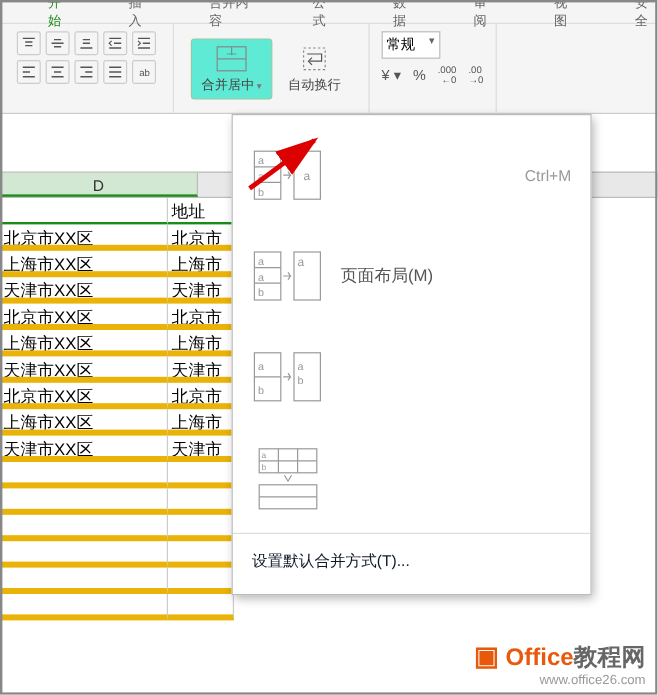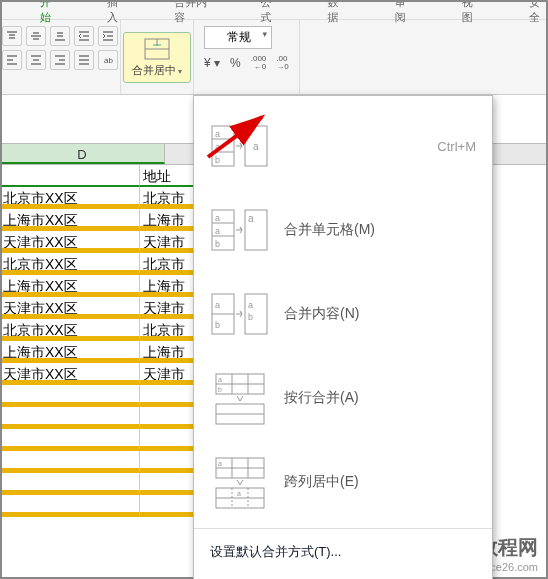--- a/index.html
+++ b/index.html
@@ -3,33 +3,33 @@
 <meta charset="utf-8">
 <style>
 * { box-sizing: border-box; margin: 0; padding: 0; font-family: "Microsoft YaHei", sans-serif; }
 body { width: 548px; height: 579px; background: #fff; overflow: hidden; position: relative; }
 
 .ribbon-tabs { display: flex; height: 20px; background: #f5f5f5; font-size: 11px; color: #666; align-items: center; gap: 28px; padding-left: 20px; border-bottom: 1px solid #ddd; }
 .ribbon-tabs .tab { cursor: pointer; margin-left: 20px; }
 .ribbon-tabs .tab.active { color: #1a8c1a; }
 
 .toolbar { display: flex; height: 75px; background: #f5f5f5; border-bottom: 1px solid #ccc; }
-.group { border-right: 1px solid #ddd; padding: 6px 2px; display: flex; flex-direction: column; }
+.group { border-right: 1px solid #ddd; padding: 6px 14px; display: flex; flex-direction: column; }
 .align-grid { display: grid; grid-template-columns: repeat(5, 20px); grid-template-rows: 20px 20px; gap: 4px; }
 .align-btn { width: 20px; height: 20px; border: 1px solid #ccc; border-radius: 2px; display: flex; align-items: center; justify-content: center; font-size: 10px; cursor: pointer; }
 .align-btn svg line { stroke: #555; stroke-width: 1.2; }
 
 .big-btn { display: flex; flex-direction: column; align-items: center; justify-content: center; padding: 4px 8px; border: 1px solid transparent; border-radius: 3px; font-size: 11px; color: #444; cursor: pointer; }
 .big-btn svg { margin-bottom: 2px; }
 .big-btn .drop { font-size: 8px; color: #777; margin-left: 2px; }
-.merge-btn { background: #fef9c3; border-color: #9cc8a0; }
+.merge-btn { background: #5eead4; border-color: #9cc8a0; }
 
 .fmt-group { padding: 6px 10px; }
 .fmt-top { display: flex; align-items: center; font-size: 12px; gap: 6px; margin-bottom: 6px; }
-.combo { background: #fff; border: 1px solid #bbb; padding: 2px 20px 2px 22px; position: relative; }
+.combo { background: #fff; border: 1px solid #bbb; padding: 2px 20px 2px 3px; position: relative; }
 .combo::after { content: "▾"; position: absolute; right: 4px; font-size: 9px; color: #666; }
 .fmt-bot { display: flex; gap: 10px; font-size: 12px; color: #555; align-items: center; }
 
 .grid-area { position: relative; }
 .col-headers { display: flex; height: 22px; background: #e8e8e8; border-top: 1px solid #bbb; border-bottom: 1px solid #bbb; margin-top: 48px; }
 .col-header { flex: 0 0 165px; text-align: center; font-size: 13px; color: #333; border-right: 1px solid #bbb; line-height: 22px; }
 .col-header.sel { background: #d2e8d2; border-bottom: 2px solid #1a8c1a; }
 
 .data-rows { }
 .row { display: flex; height: 22px; font-size: 14px; }
@@ -146,20 +146,28 @@
 
   <div class="group" style="flex-direction:row;gap:4px;align-items:center;">
     <div class="big-btn merge-btn">
       <svg width="28" height="24">
           <rect x="2" y="2" width="24" height="20" fill="none" stroke="#888"></rect>
           <line x1="14" y1="2" x2="14" y2="9" stroke="#888"></line>
           <line x1="2" y1="12" x2="26" y2="12" stroke="#888"></line>
           <line x1="10" y1="8" x2="18" y2="8" stroke="#4a9"></line>
         </svg>
       <span><span>合并居中</span><span class="drop">▾</span></span>
+    </div>
+    <div class="big-btn">
+      <svg width="28" height="24">
+          <rect x="5" y="3" width="18" height="18" fill="none" stroke="#888" stroke-dasharray="2"></rect>
+          <polyline points="8,8 20,8 20,14 10,14" fill="none" stroke="#555"></polyline>
+          <polyline points="12,11 9,14 12,17" fill="none" stroke="#555"></polyline>
+        </svg>
+      <span>自动换行</span>
     </div>
   </div>
 
   <div class="group fmt-group">
     <div class="fmt-top">
       <div class="combo"><span>常规</span></div>
     </div>
     <div class="fmt-bot">
       <span><span>¥</span> ▾</span>
       <span>%</span>
@@ -263,64 +271,46 @@
         <rect x="2" y="8" width="22" height="40" fill="none" stroke="#999"></rect>
         <line x1="2" y1="21" x2="24" y2="21" stroke="#999"></line>
         <line x1="2" y1="34" x2="24" y2="34" stroke="#999"></line>
         <text x="5" y="19" font-size="9" fill="#999">a</text>
         <text x="5" y="32" font-size="9" fill="#999">a</text>
         <text x="5" y="45" font-size="9" fill="#999">b</text>
         <polyline points="26,28 32,28 30,25 32,28 30,31" fill="none" stroke="#999"></polyline>
         <rect x="35" y="8" width="22" height="40" fill="none" stroke="#999"></rect>
         <text x="38" y="20" font-size="10" fill="#999">a</text>
       </svg>
-    <span class="dd-label">合并单元格(M)</span>
+    <span class="dd-label">页面布局(M)</span>
   </div>
   <div class="dd-item">
     <svg class="dd-icon" viewBox="0 0 60 56">
         <rect x="2" y="8" width="22" height="40" fill="none" stroke="#999"></rect>
         <line x1="2" y1="28" x2="24" y2="28" stroke="#999"></line>
         <text x="5" y="22" font-size="9" fill="#999">a</text>
         <text x="5" y="42" font-size="9" fill="#999">b</text>
         <polyline points="26,28 32,28 30,25 32,28 30,31" fill="none" stroke="#999"></polyline>
         <rect x="35" y="8" width="22" height="40" fill="none" stroke="#999"></rect>
         <text x="38" y="22" font-size="9" fill="#999">a</text>
         <text x="38" y="34" font-size="9" fill="#999">b</text>
       </svg>
-    <span class="dd-label">合并内容(N)</span>
   </div>
   <div class="dd-item">
     <svg class="dd-icon" viewBox="0 0 60 56">
         <rect x="6" y="4" width="48" height="20" fill="none" stroke="#999"></rect>
         <line x1="6" y1="14" x2="54" y2="14" stroke="#999"></line>
         <line x1="22" y1="4" x2="22" y2="24" stroke="#999"></line>
         <line x1="38" y1="4" x2="38" y2="24" stroke="#999"></line>
         <text x="8" y="12" font-size="7" fill="#999">a</text>
         <text x="8" y="22" font-size="7" fill="#999">b</text>
         <polyline points="27,26 30,31 33,26" fill="none" stroke="#999"></polyline>
         <rect x="6" y="34" width="48" height="20" fill="none" stroke="#999"></rect>
         <line x1="6" y1="44" x2="54" y2="44" stroke="#999"></line>
       </svg>
-    <span class="dd-label">按行合并(A)</span>
-  </div>
-  <div class="dd-item">
-    <svg class="dd-icon" viewBox="0 0 60 56">
-        <rect x="6" y="4" width="48" height="20" fill="none" stroke="#999"></rect>
-        <line x1="6" y1="14" x2="54" y2="14" stroke="#999"></line>
-        <line x1="22" y1="4" x2="22" y2="24" stroke="#999"></line>
-        <line x1="38" y1="4" x2="38" y2="24" stroke="#999"></line>
-        <text x="8" y="12" font-size="7" fill="#999">a</text>
-        <polyline points="27,26 30,31 33,26" fill="none" stroke="#999"></polyline>
-        <rect x="6" y="34" width="48" height="20" fill="none" stroke="#999"></rect>
-        <line x1="6" y1="44" x2="54" y2="44" stroke="#999"></line>
-        <line x1="22" y1="34" x2="22" y2="54" stroke="#999" stroke-dasharray="2"></line>
-        <line x1="38" y1="34" x2="38" y2="54" stroke="#999" stroke-dasharray="2"></line>
-        <text x="27" y="42" font-size="7" fill="#999">a</text>
-      </svg>
-    <span class="dd-label">跨列居中(E)</span>
   </div>
   <div class="dd-sep"></div>
   <div class="dd-text">设置默认合并方式(T)...</div>
 </div>
 
 <svg class="arrow" width="80" height="60">
   <defs>
       <marker id="ah" markerWidth="10" markerHeight="10" refX="8" refY="3" orient="auto">
         <path d="M0,0 L9,3 L0,6 Z" fill="#d00"></path>
       </marker>

